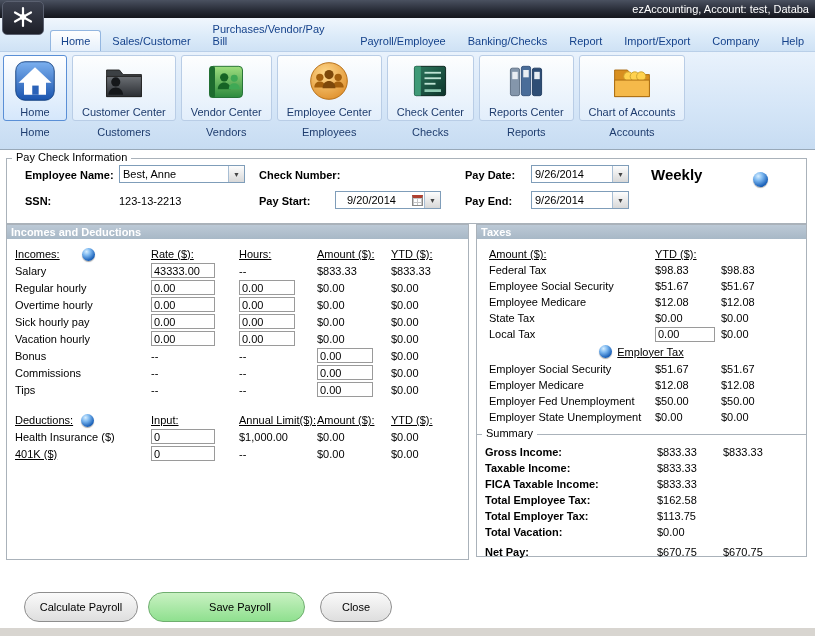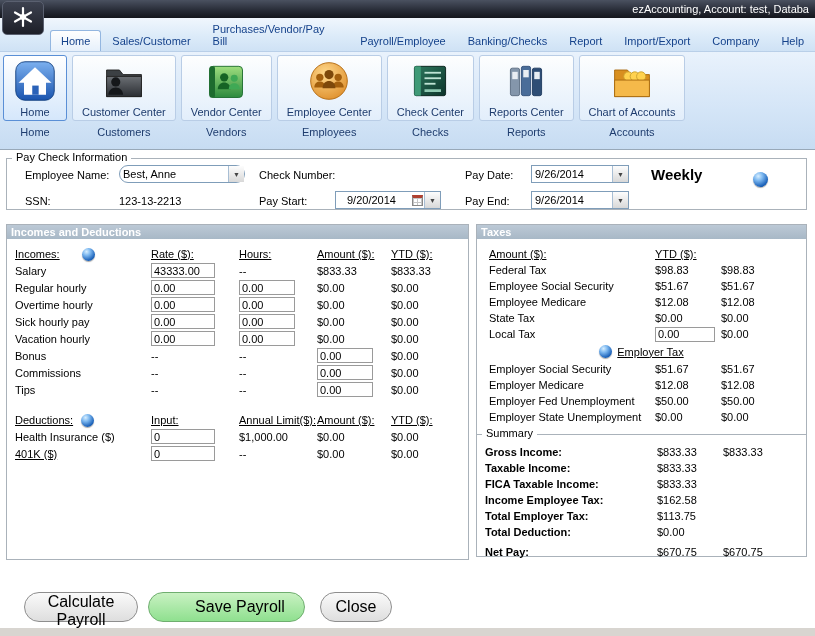--- a/index.html
+++ b/index.html
@@ -33,22 +33,22 @@
   .tb-title { color:#1e3c6e; margin-top:1px; white-space:nowrap; }
   .tb-sub { color:#1e3c6e; margin-top:5px; white-space:nowrap; }
 
   
   .panel { position:absolute; border:1px solid #aab2ba; background:#fff; }
   .legend { position:absolute; top:-8px; left:5px; background:#fff; padding:0 4px; }
   .section-bar { height:14px; background:linear-gradient(#bcc9d6,#a8b8c6); color:#fff; font-weight:bold;
     line-height:14px; padding-left:4px; }
 
   
-  #paycheck-panel { left:6px; top:158px; width:801px; height:52px; }
-  .pc-label { position:absolute; font-weight:normal; white-space:nowrap; }
+  #paycheck-panel { left:6px; top:158px; width:801px; height:66px; }
+  .pc-label { position:absolute; font-weight:bold; white-space:nowrap; }
   .pc-text { position:absolute; white-space:nowrap; }
   .combo { position:absolute; height:18px; border:1px solid #7f9db9; background:#fff; display:flex; align-items:center; }
   .combo-text { flex:1; padding-left:3px; overflow:hidden; white-space:nowrap; }
   .combo-btn { width:16px; align-self:stretch; background:linear-gradient(#fdfdfd,#d8d8d8);
     border-left:1px solid #a8bed4; font-size:7px; color:#444; display:flex; align-items:center; justify-content:center; }
   .cal-icon { width:11px; height:11px; border:1px solid #888; border-top:3px solid #b04030; background:#fff;
     background-image:repeating-linear-gradient(to right,#c5c5c5 0 1px,transparent 1px 4px),
                      repeating-linear-gradient(to bottom,#c5c5c5 0 1px,transparent 1px 4px);
     margin-right:1px; }
   #weekly { position:absolute; font-weight:bold; font-size:15px; }
@@ -80,21 +80,21 @@
 
   
   #summary-panel { left:476px; top:434px; width:331px; height:123px; }
   #summary-rows { padding-top:9px; }
   .sum-row { display:grid; grid-template-columns:172px 66px auto; align-items:center; height:16px; padding-left:8px; }
   .sum-row.last { margin-top:4px; }
   .sum-label { font-weight:bold; white-space:nowrap; }
 
   
   .action-btn { position:absolute; top:592px; height:30px; border:1px solid #8e8e8e; border-radius:15px;
-    background:linear-gradient(#fafafa,#dedede); font-family:"Liberation Sans",sans-serif; font-size:16px; }
+    background:linear-gradient(#fafafa,#dedede); font-family:"Liberation Sans",sans-serif; font-size:11px; }
   #btn-calculate { left:24px; width:114px; }
   #btn-save { left:148px; width:157px; border:1px solid #6fae6f; background:linear-gradient(#c9f1c2,#8fe08f);padding-left:27px; }
   #btn-close { left:320px; width:72px; }
 
   #bottom-edge { position:absolute; left:0; top:628px; width:815px; height:8px; background:#d8d5d0; }
 </style>
 </head>
 <body>
 
 <div id="titlebar">
@@ -271,21 +271,21 @@
     </div>
     <span class="tb-sub">Accounts</span>
   </div>
 
 </div>
 
 <div id="paycheck-panel" class="panel">
   <span class="legend">Pay Check Information</span>
 
   <span class="pc-label" style="left:18px; top:10px;">Employee Name:</span>
-  <div class="combo" style="left:112px; top:6px; width:126px;border-radius:9px;">
+  <div class="combo" style="left:112px; top:6px; width:126px;">
     <span class="combo-text">Best, Anne</span>
     <span class="combo-btn">▼</span>
   </div>
 
   <span class="pc-label" style="left:252px; top:10px;">Check Number:</span>
 
   <span class="pc-label" style="left:458px; top:10px;">Pay Date:</span>
   <div class="combo" style="left:524px; top:6px; width:98px;">
     <span class="combo-text">9/26/2014</span>
     <span class="combo-btn">▼</span>
@@ -492,31 +492,31 @@
         <span class="sum-label">Taxable Income:</span>
         <span class="cell-text">$833.33</span>
         <span class="cell-text"></span>
       </div>
       <div class="sum-row">
         <span class="sum-label">FICA Taxable Income:</span>
         <span class="cell-text">$833.33</span>
         <span class="cell-text"></span>
       </div>
       <div class="sum-row">
-        <span class="sum-label">Income Employee Tax:</span>
+        <span class="sum-label">Total Employee Tax:</span>
         <span class="cell-text">$162.58</span>
         <span class="cell-text"></span>
       </div>
       <div class="sum-row">
         <span class="sum-label">Total Employer Tax:</span>
         <span class="cell-text">$113.75</span>
         <span class="cell-text"></span>
       </div>
       <div class="sum-row">
-        <span class="sum-label">Total Deduction:</span>
+        <span class="sum-label">Total Vacation:</span>
         <span class="cell-text">$0.00</span>
         <span class="cell-text"></span>
       </div>
       <div class="sum-row last">
         <span class="sum-label">Net Pay:</span>
         <span class="cell-text">$670.75</span>
         <span class="cell-text">$670.75</span>
       </div>
     </div>
 </div>

